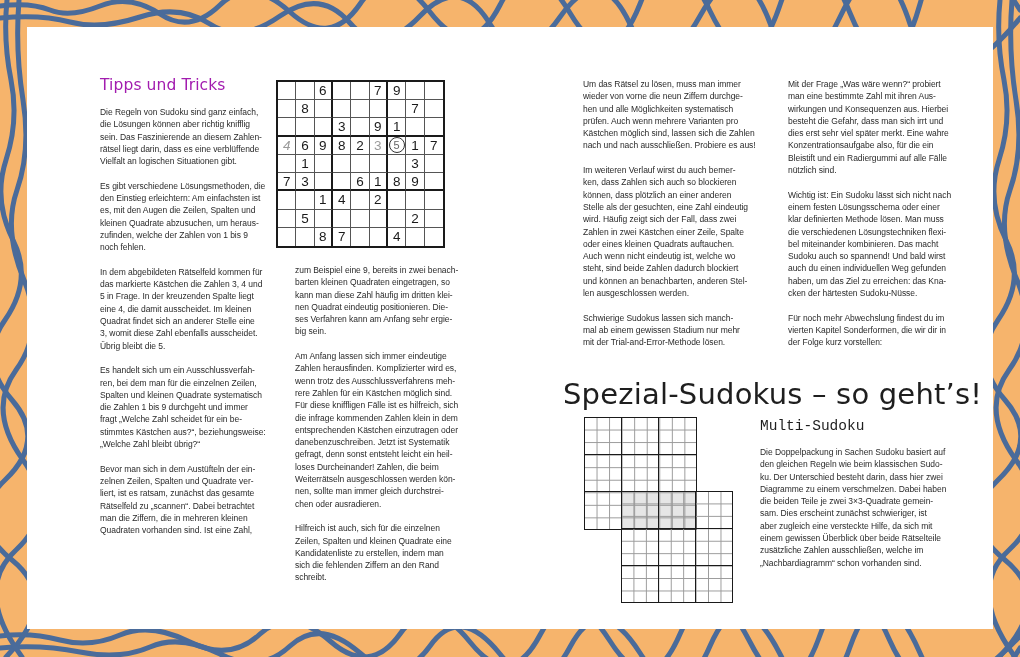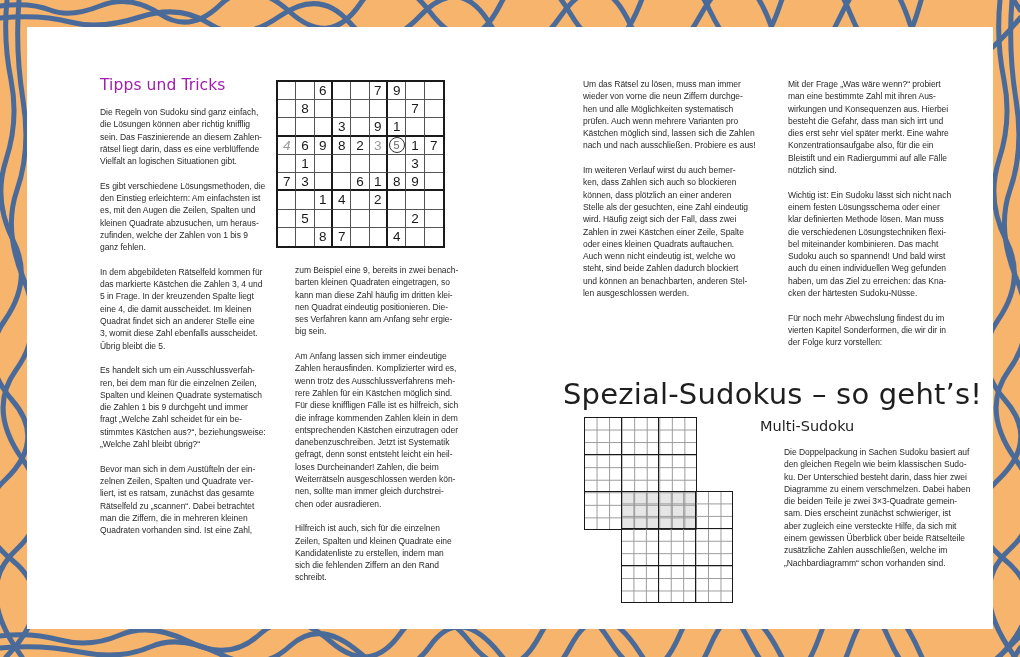--- a/index.html
+++ b/index.html
@@ -97,21 +97,21 @@
       <span class="ln">sein. Das Faszinierende an diesem Zahlen-</span>
       <span class="ln">rätsel liegt darin, dass es eine verblüffende</span>
       <span class="ln">Vielfalt an logischen Situationen gibt.</span>
     </p>
     <p>
       <span class="ln">Es gibt verschiedene Lösungsmethoden, die</span>
       <span class="ln">den Einstieg erleichtern: Am einfachsten ist</span>
       <span class="ln">es, mit den Augen die Zeilen, Spalten und</span>
       <span class="ln">kleinen Quadrate abzusuchen, um heraus-</span>
       <span class="ln">zufinden, welche der Zahlen von 1 bis 9</span>
-      <span class="ln">ganz fehlen.</span>
+      <span class="ln">noch fehlen.</span>
     </p>
     <p>
       <span class="ln">In dem abgebildeten Rätselfeld kommen für</span>
       <span class="ln">das markierte Kästchen die Zahlen 3, 4 und</span>
       <span class="ln">5 in Frage. In der kreuzenden Spalte liegt</span>
       <span class="ln">eine 4, die damit ausscheidet. Im kleinen</span>
       <span class="ln">Quadrat findet sich an anderer Stelle eine</span>
       <span class="ln">3, womit diese Zahl ebenfalls ausscheidet.</span>
       <span class="ln">Übrig bleibt die 5.</span>
     </p>
@@ -268,20 +268,25 @@
       <span class="ln">können, dass plötzlich an einer anderen</span>
       <span class="ln">Stelle als der gesuchten, eine Zahl eindeutig</span>
       <span class="ln">wird. Häufig zeigt sich der Fall, dass zwei</span>
       <span class="ln">Zahlen in zwei Kästchen einer Zeile, Spalte</span>
       <span class="ln">oder eines kleinen Quadrats auftauchen.</span>
       <span class="ln">Auch wenn nicht eindeutig ist, welche wo</span>
       <span class="ln">steht, sind beide Zahlen dadurch blockiert</span>
       <span class="ln">und können an benachbarten, anderen Stel-</span>
       <span class="ln">len ausgeschlossen werden.</span>
     </p>
+    <p>
+      <span class="ln">Schwierige Sudokus lassen sich manch-</span>
+      <span class="ln">mal ab einem gewissen Stadium nur mehr</span>
+      <span class="ln">mit der Trial-and-Error-Methode lösen.</span>
+    </p>
   </div>
 <div class="abs col" id="col4" style="left:788px;top:78px;width:185px;">
     <p>
       <span class="ln">Mit der Frage „Was wäre wenn?“ probiert</span>
       <span class="ln">man eine bestimmte Zahl mit ihren Aus-</span>
       <span class="ln">wirkungen und Konsequenzen aus. Hierbei</span>
       <span class="ln">besteht die Gefahr, dass man sich irrt und</span>
       <span class="ln">dies erst sehr viel später merkt. Eine wahre</span>
       <span class="ln">Konzentrationsaufgabe also, für die ein</span>
       <span class="ln">Bleistift und ein Radiergummi auf alle Fälle</span>
@@ -312,22 +317,22 @@
   <div class="mgrid" style="left:584px;top:417px;width:113px;height:113px;background-size:12.55px 12.55px;background-position:-1px -1px;">
     <div class="box" style="left:36px;top:-1px;width:38px;height:113px;"></div>
     <div class="box" style="left:-1px;top:36px;width:113px;height:38px;"></div>
   </div>
   <div class="mgrid" style="left:621px;top:491px;width:112px;height:112px;background-size:12.45px 12.45px;background-position:-1px -1px;background-color:transparent;">
     <div class="box" style="left:36px;top:-1px;width:38px;height:112px;"></div>
     <div class="box" style="left:-1px;top:36px;width:112px;height:38px;"></div>
   </div>
 </div>
 
-<div class="abs h2" style="left:760px;top:418px;">Multi-Sudoku</div>
-<div class="abs col" id="col5" style="left:760px;top:446px;width:190px;margin-left:24px;">
+<div class="abs h2" style="left:760px;top:418px;font-family:Liberation Mono, monospace;">Multi-Sudoku</div>
+<div class="abs col" id="col5" style="left:760px;top:446px;width:190px;">
     <p>
       <span class="ln">Die Doppelpackung in Sachen Sudoku basiert auf</span>
       <span class="ln">den gleichen Regeln wie beim klassischen Sudo-</span>
       <span class="ln">ku. Der Unterschied besteht darin, dass hier zwei</span>
       <span class="ln">Diagramme zu einem verschmelzen. Dabei haben</span>
       <span class="ln">die beiden Teile je zwei 3×3-Quadrate gemein-</span>
       <span class="ln">sam. Dies erscheint zunächst schwieriger, ist</span>
       <span class="ln">aber zugleich eine versteckte Hilfe, da sich mit</span>
       <span class="ln">einem gewissen Überblick über beide Rätselteile</span>
       <span class="ln">zusätzliche Zahlen ausschließen, welche im</span>

